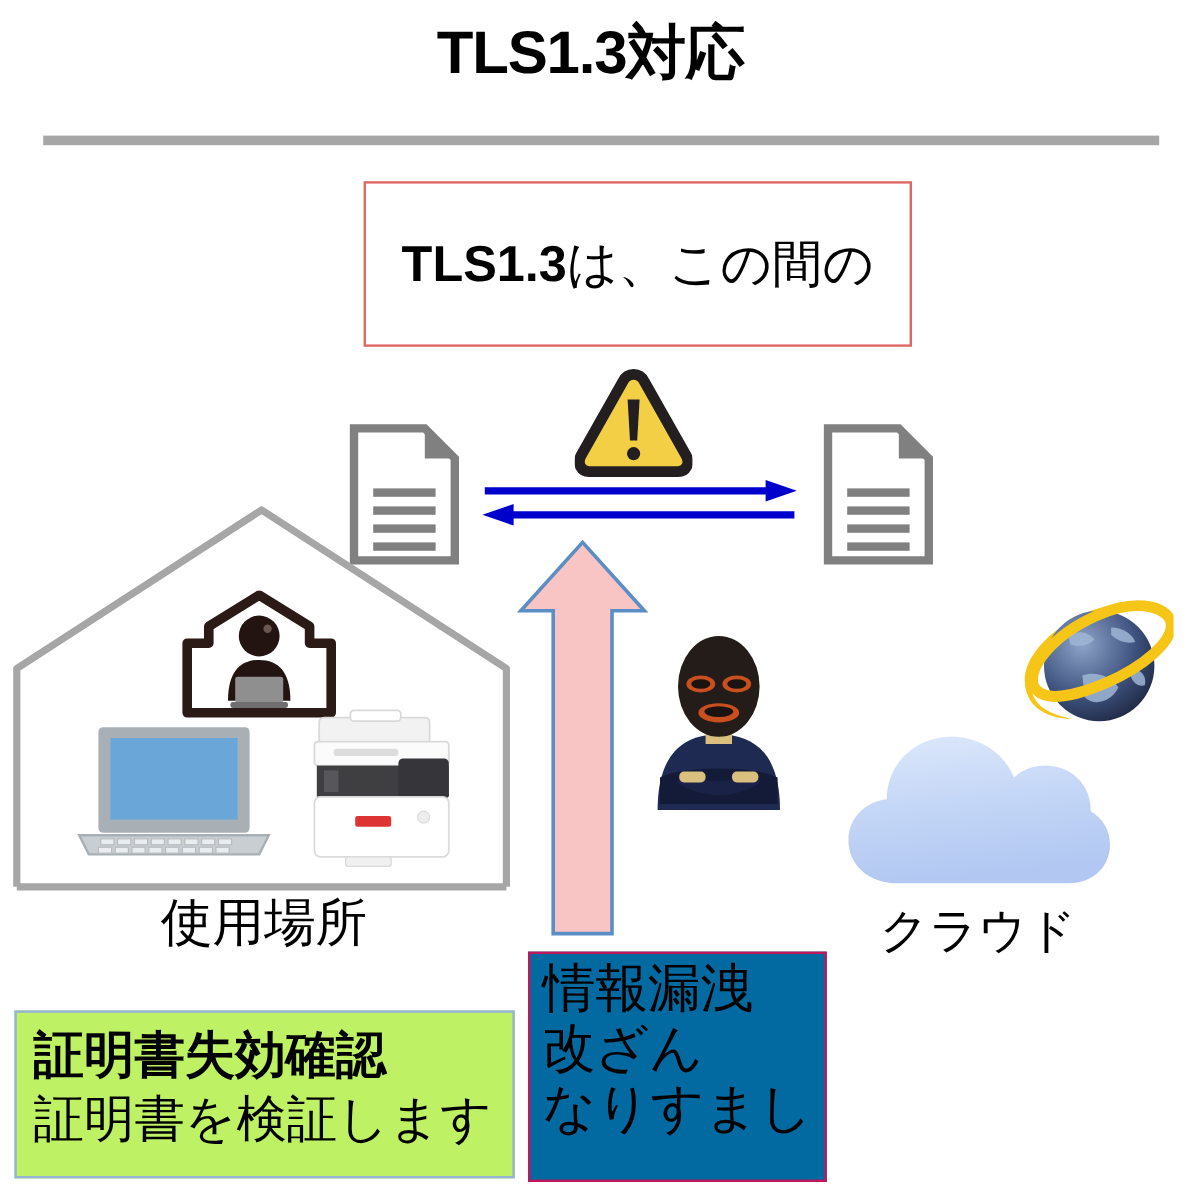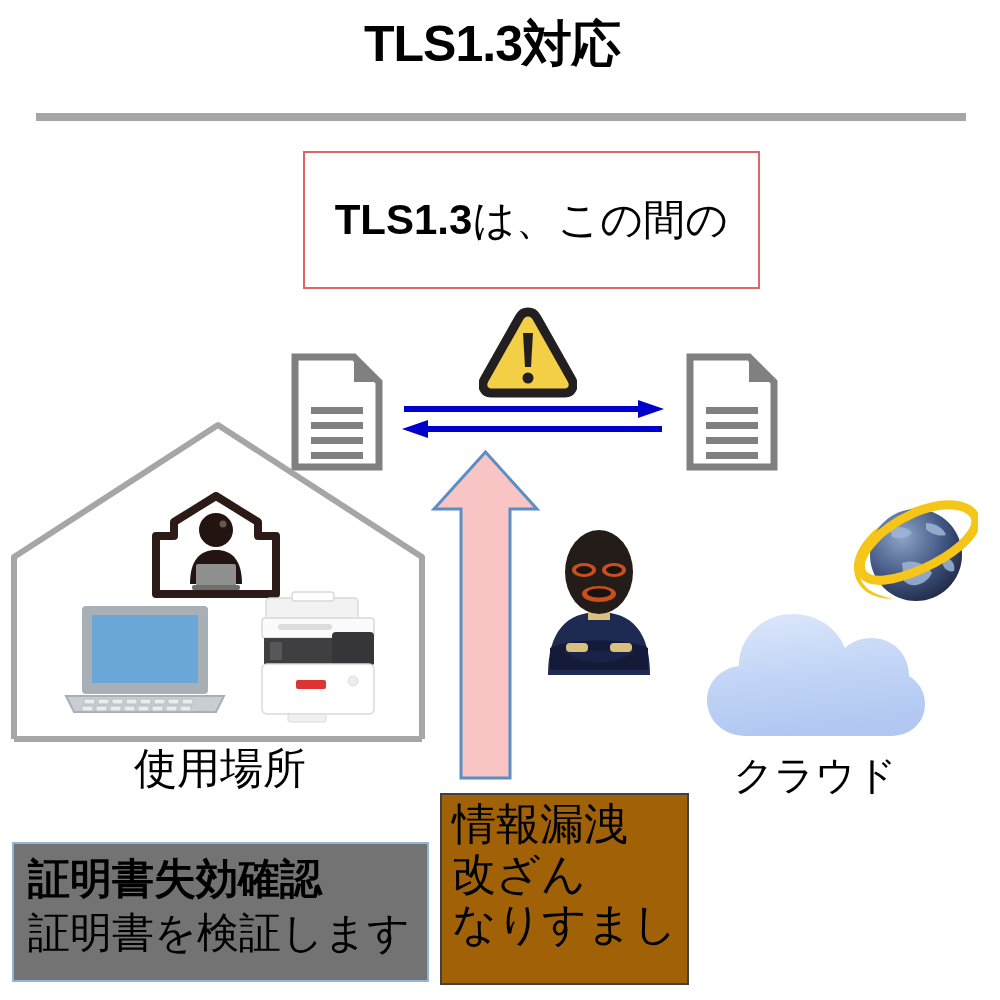--- a/index.html
+++ b/index.html
@@ -171,21 +171,21 @@
     white-space: nowrap;
   }
 
   
   #box-cert {
     position: absolute;
     left: 12px;
     top: 842px;
     width: 417px;
     height: 140px;
-    background: #737373;
+    background: #bef264;
     border: 2px solid #95b3d7;
     box-sizing: border-box;
     padding: 8px 14px 0 14px;
     line-height: 1.28;
   }
   #box-cert .l1 {
     font-size: 42px;
     font-weight: bold;
     white-space: nowrap;
   }
@@ -193,22 +193,22 @@
     font-size: 42px;
     white-space: nowrap;
   }
 
   #box-threats {
     position: absolute;
     left: 440px;
     top: 793px;
     width: 249px;
     height: 192px;
-    background: #a16207;
-    border: 2px solid #404040;
+    background: #0369a1;
+    border: 2px solid #be185d;
     box-sizing: border-box;
     padding: 4px 0 0 10px;
     line-height: 1.14;
   }
   #box-threats .t {
     font-size: 44px;
     white-space: nowrap;
   }
 </style>
 </head>

